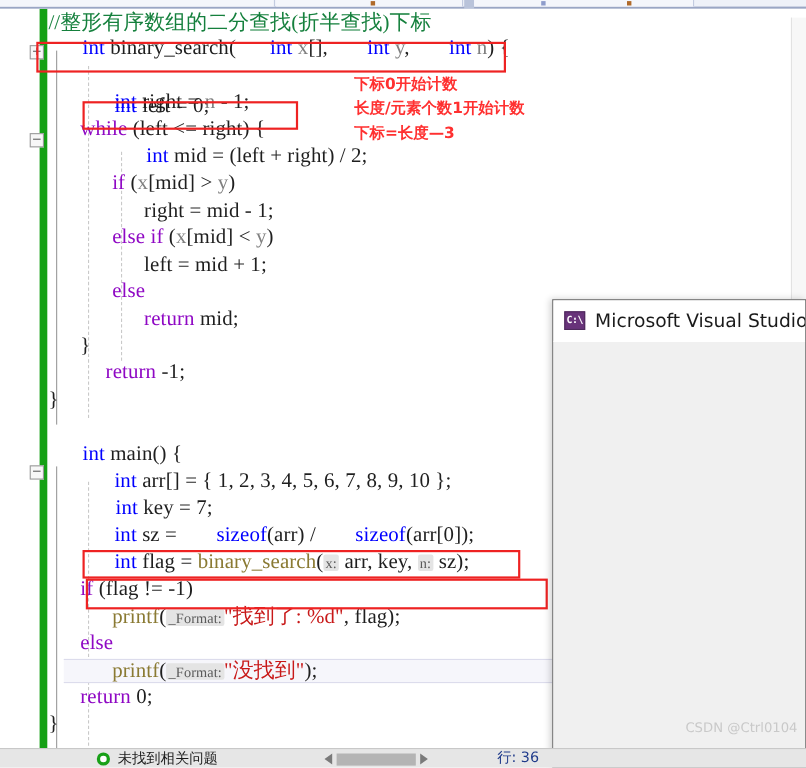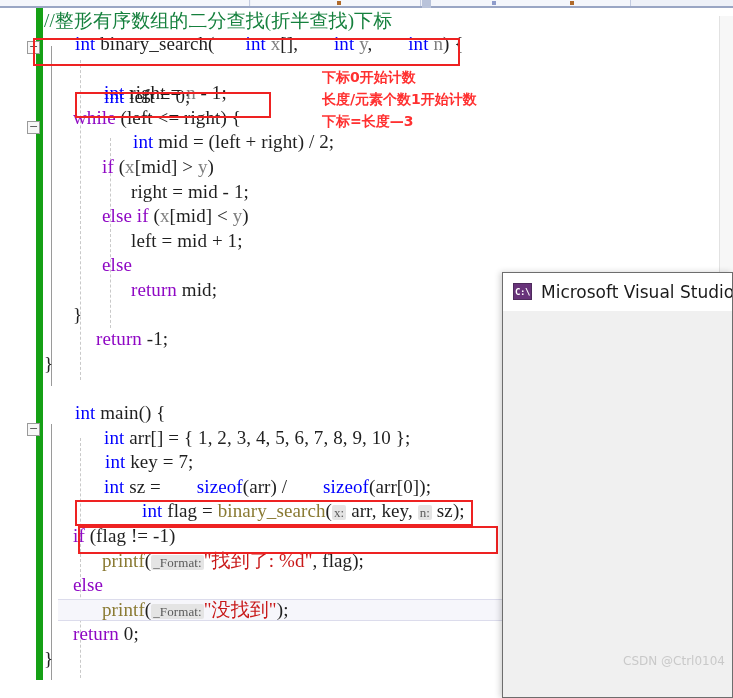--- a/index.html
+++ b/index.html
@@ -206,21 +206,21 @@
         <div class="code" style="left: 102px; top: 247.4px;"><span class="ctl">else</span></div>
         <div class="code" style="left: 131px; top: 272px;"><span class="ctl">return</span><span> mid;</span></div>
         <div class="code" style="left: 73px; top: 296.6px;"><span>}</span></div>
         <div class="code" style="left: 73px; top: 321.2px; margin-left: 23px;"><span class="ctl">return</span><span> -1;</span></div>
         <div class="code" style="left: 44px; top: 345.8px;"><span>}</span></div>
         <div class="code" style="left: 44px; top: 370.4px;"></div>
         <div class="code" style="left: 44px; top: 395px;"><span class="kw">int</span><span> </span><span class="ident">main</span><span>() {</span></div>
         <div class="code" style="left: 73px; top: 419.6px;"><span class="kw">int</span><span> arr[] = { 1, 2, 3, 4, 5, 6, 7, 8, 9, 10 };</span></div>
         <div class="code" style="left: 74px; top: 444.2px;"><span class="kw">int</span><span> key = 7;</span></div>
         <div class="code" style="left: 73px; top: 468.8px;"><span class="kw">int</span><span> sz = </span><span class="kw">sizeof</span><span>(arr) / </span><span class="kw">sizeof</span><span>(arr[0]);</span></div>
-        <div class="code" style="left: 73px; top: 493.4px; margin-left: 38px;"><span class="kw">int</span><span> flag = </span><span class="fn">binary_search</span><span>(</span><span class="hint">x:</span><span> arr, key, </span><span class="hint">n:</span><span> sz);</span></div>
+        <div class="code" style="left: 73px; top: 493.4px;"><span class="kw">int</span><span> flag = </span><span class="fn">binary_search</span><span>(</span><span class="hint">x:</span><span> arr, key, </span><span class="hint">n:</span><span> sz);</span></div>
         <div class="code" style="left: 73px; top: 518px;"><span class="ctl">if</span><span> (flag != -1)</span></div>
         <div class="code" style="left: 102px; top: 542.6px;"><span class="fn">printf</span><span>(</span><span class="hint">_Format:</span><span class="str">"找到了: %d"</span><span>, flag);</span></div>
         <div class="code" style="left: 73px; top: 567.2px;"><span class="ctl">else</span></div>
         <div class="code" style="left: 102px; top: 591.8px;"><span class="fn">printf</span><span>(</span><span class="hint">_Format:</span><span class="str">"没找到"</span><span>);</span></div>
         <div class="code" style="left: 73px; top: 616.4px;"><span class="ctl">return</span><span> 0;</span></div>
         <div class="code" style="left: 44px; top: 641px;"><span>}</span></div>
       </div>
 
     <div class="redbox" style="left:33px;top:30px;width:427px;height:28px;"></div>
     <div class="redbox" style="left:75px;top:84px;width:196px;height:26px;"></div>
@@ -239,14 +239,24 @@
     <div class="console-title">
       <div class="console-icon">C:\</div>
       <div class="console-title-text">Microsoft Visual Studio</div>
     </div>
     <div class="console-body">
     </div>
   </div>
 
   <div class="watermark">CSDN @Ctrl0104</div>
 
+  <div class="statusbar">
+    <div class="status-dot"></div>
+    <div class="status-text">未找到相关问题</div>
+    <div class="status-scroll">
+      <div class="sc-arrow sc-left"></div>
+      <div class="sc-thumb"></div>
+      <div class="sc-arrow sc-right"></div>
+    </div>
+    <div class="status-line">行: 36</div>
+  </div>
 
 </div>
 
 </body></html>

